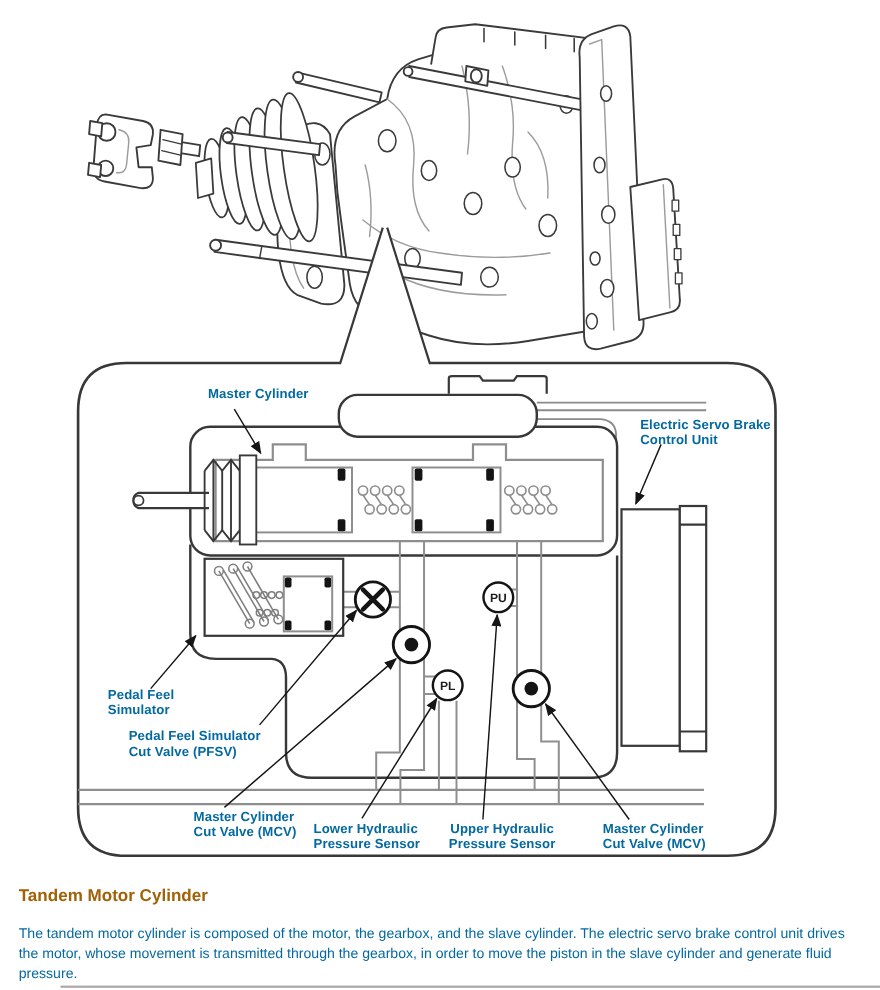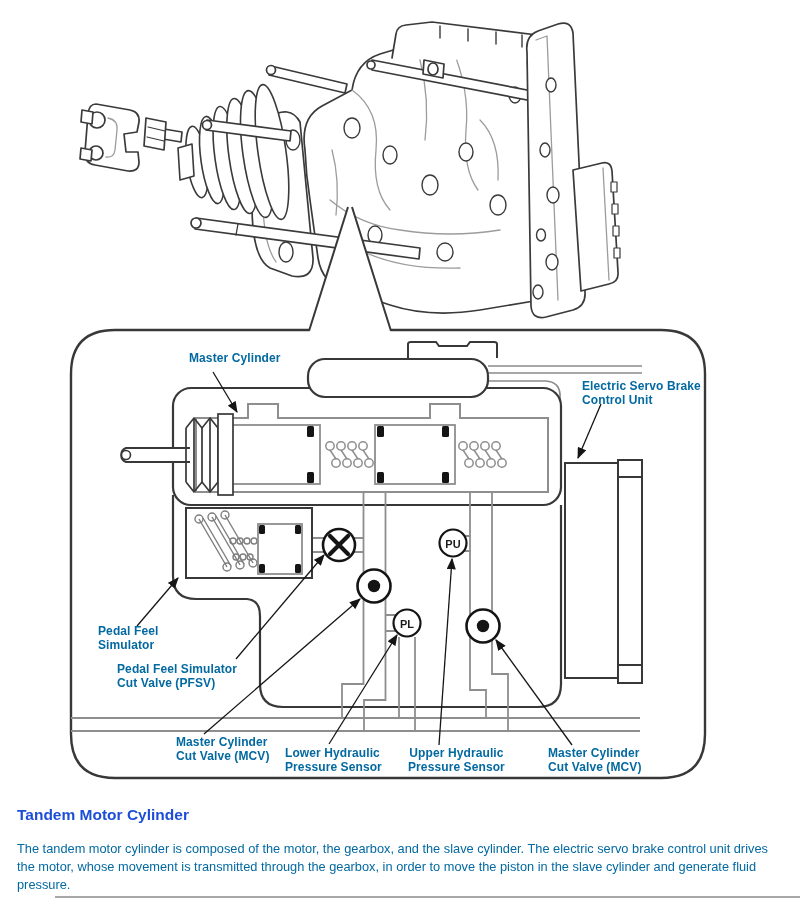--- a/index.html
+++ b/index.html
@@ -11,21 +11,21 @@
          white-space:pre-line; letter-spacing:0.1px; }
   #lbl-master-cyl { left:189px; top:352px; }
   #lbl-escb      { left:582px; top:380px; }
   #lbl-pfs       { left:78px;  top:625px;margin-left:20px; }
   #lbl-pfsv      { left:117px; top:663px; }
   #lbl-mcv-left  { left:176px; top:736px; }
   #lbl-lower     { left:285px; top:747px; }
   #lbl-upper     { left:408px; top:747px;text-align:center; }
   #lbl-mcv-right { left:548px; top:747px; }
   .textblock { position:absolute; left:0; top:806px; width:800px; padding:0 16px 0 17px; }
-  .textblock h2 { font:bold 15.5px/1.2 "Liberation Sans",sans-serif; color:#1d4ed8; }
+  .textblock h2 { font:bold 15.5px/1.2 "Liberation Sans",sans-serif; color:#a16207; }
   .textblock p  { margin-top:15px; font:12.8px/1.44 "Liberation Sans",sans-serif; color:#0369a1; }
   .bottom-rule { position:absolute; left:55px; top:896px; width:745px; height:2px; background:#a8a8a8; }
   svg text.svg-tag { font:bold 11px "Liberation Sans",sans-serif; fill:#1c1c1c; }
 </style>
 </head>
 <body>
 
 <div class="figure">
 <svg width="800" height="800" viewBox="0 0 800 800">
   <defs>

